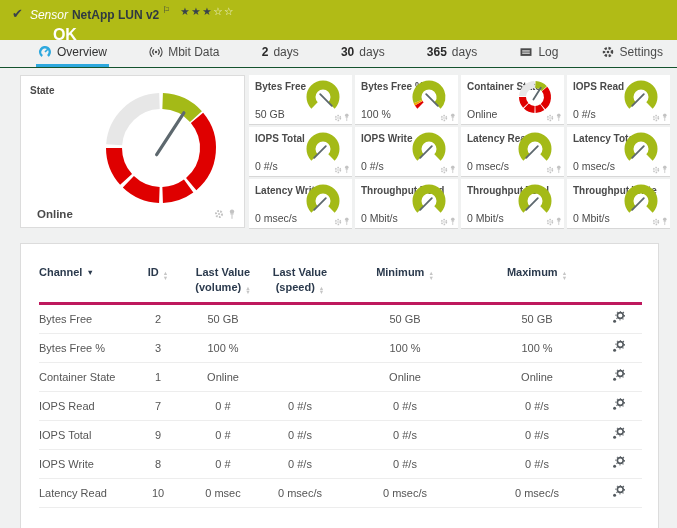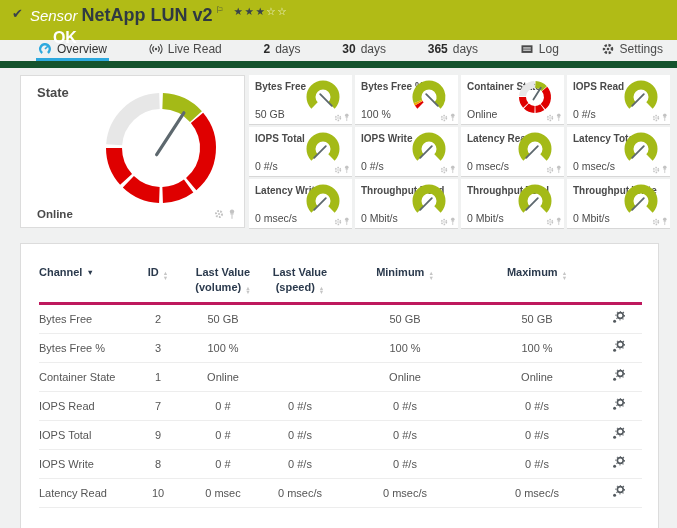--- a/index.html
+++ b/index.html
@@ -7,39 +7,39 @@
   body {
     width:677px; height:528px; overflow:hidden;
     background:#f0f1f1;
     font-family:"Liberation Sans","DejaVu Sans",sans-serif;
     -webkit-font-smoothing:antialiased;
   }
   
   .sensor-bar { height:40px; background:#b1bb16; display:flex; align-items:flex-start; padding:5px 10px 0 10px; }
   .chk { color:#39434b; font-size:13px; font-weight:bold; margin:1px 7px 0 2px; }
   .hline1 { white-space:nowrap; }
-  .kind { color:#ffffff; font-style:italic; font-size:15px; margin-right:4px; }
-  .name { color:#2f3942; font-weight:bold; font-size:18px; }
+  .kind { color:#ffffff; font-style:italic; font-size:12px; margin-right:4px; }
+  .name { color:#2f3942; font-weight:bold; font-size:12px; }
   .flag { color:#2f3942; font-size:9px; vertical-align:top; margin-left:3px; }
   .stars { font-size:10.5px; letter-spacing:1.5px; vertical-align:top; margin-left:10px; }
   .star-f { color:#39434b; } .star-e { color:#f2f5da; }
   .hstatus { color:#ffffff; font-size:16px; font-weight:bold; margin:3px 0 0 23px; }
   
   .tabs { height:28px; display:flex; justify-content:space-between; align-items:stretch;
-          padding:0 12px 0 36px; background:#f0f1f1; border-bottom:7px solid #14532d; }
+          padding:0 12px 0 36px; background:#f0f1f1; border-bottom:1px solid #14532d; }
   .tab { display:flex; align-items:center; gap:5px; font-size:12px; color:#4a4a4a;
          cursor:pointer; border-bottom:3px solid transparent; padding:0 2px; }
   .tab.active { border-bottom-color:#2da8de; color:#333; }
   .tab b { color:#2b2b2b; }
   .tab svg { display:block; }
   
   main { position:relative; width:677px; height:460px; }
   .panel { background:#fff; border:1px solid #dcdcdc; }
   .state-panel { position:absolute; left:20px; top:7px; width:225px; height:153px; }
-  .sp-title { font-size:13px; font-weight:bold; color:#4a4a4a; padding:9px 0 0 16px; }
+  .sp-title { font-size:10px; font-weight:bold; color:#4a4a4a; padding:9px 0 0 9px; }
   .sp-gauge { position:absolute; left:78px; top:10px; }
   .sp-footer { position:absolute; left:0; right:0; bottom:0; height:24px;
                display:flex; justify-content:space-between; align-items:center; padding:0 8px 2px 16px; }
   .sp-value { font-size:11.5px; font-weight:bold; color:#4a4a4a; }
   .mini-icons { display:flex; gap:4px; align-items:center; }
   
   .gauge-grid { position:absolute; left:249px; top:7px; width:422px;
                 display:grid; grid-template-columns:repeat(4,103px); grid-auto-rows:50px; gap:2px 3px; }
   .gcell { position:relative; background:#fff; border-bottom:1px solid #d7d7d7; cursor:pointer; }
   .gtitle { font-size:10px; font-weight:bold; color:#4a4a4a; padding:6px 0 0 6px; white-space:nowrap; }
@@ -82,21 +82,21 @@
   <div class="tab">
     <svg width="14" height="14" viewBox="0 0 14 14">
       <g fill="none" stroke="#4a4a4a" stroke-width="1.1" stroke-linecap="round">
         <path d="M4.7,4.7 a3.3,3.3 0 0 0 0,4.6"></path>
           <path d="M9.3,4.7 a3.3,3.3 0 0 1 0,4.6"></path>
         <path d="M2.7,2.7 a6.1,6.1 0 0 0 0,8.6"></path>
           <path d="M11.3,2.7 a6.1,6.1 0 0 1 0,8.6"></path>
       </g>
       <circle cx="7" cy="7" r="1.2" fill="#4a4a4a"></circle>
     </svg>
-    <span>Live Read</span>
+    <span>Mbit Data</span>
   </div>
   <div class="tab">
     <b>2</b>
     <span>days</span>
   </div>
   <div class="tab">
     <b>30</b>
     <span>days</span>
   </div>
   <div class="tab">

